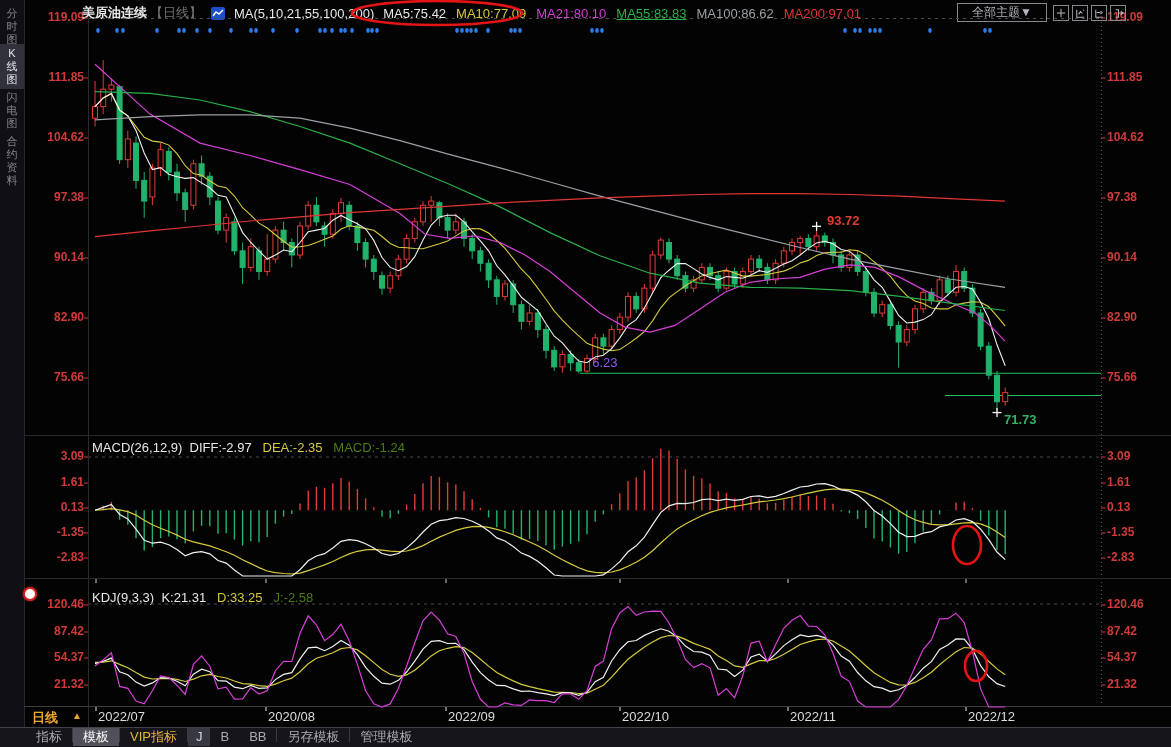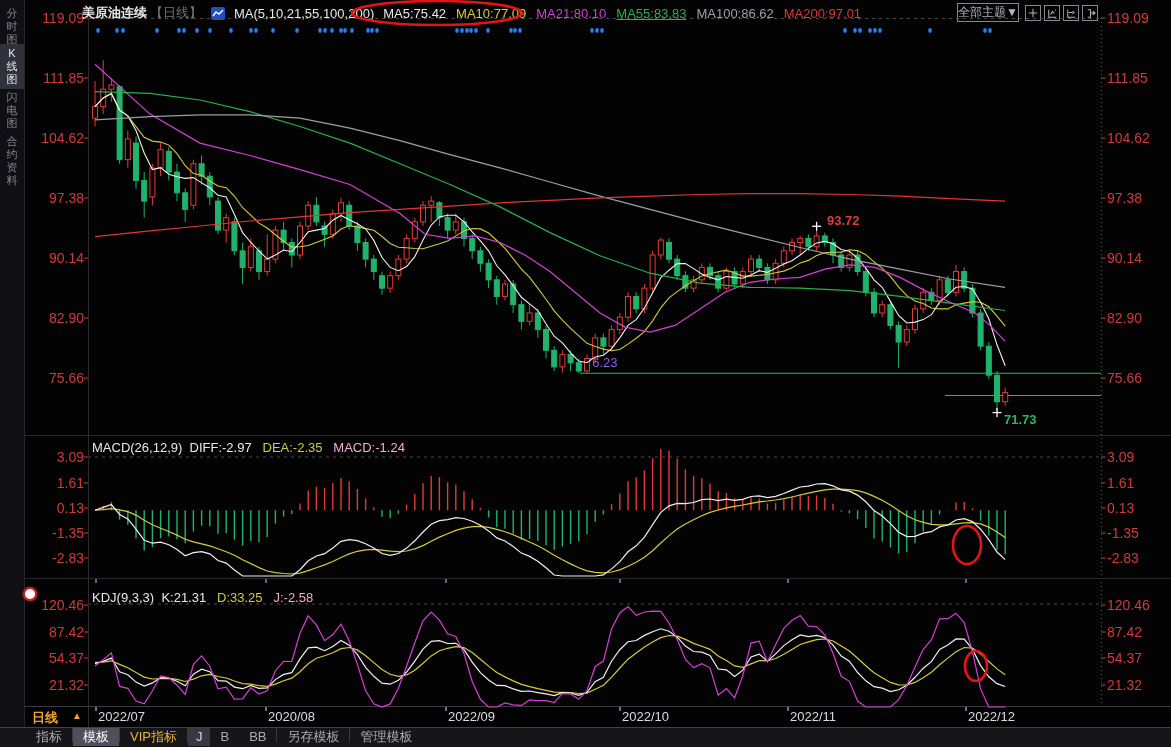--- a/index.html
+++ b/index.html
@@ -9,28 +9,28 @@
   #sidebar{position:absolute;left:0;top:0;width:24px;height:747px;background:#101014;border-right:1px solid #26262c;z-index:2;}
   .side-tab{position:absolute;left:0;width:24px;display:flex;flex-direction:column;align-items:center;
             font-size:11px;line-height:13px;color:#84848e;cursor:pointer;padding:3px 0;}
   .side-tab.sel{background:#31313c;color:#e4e4ea;}
   
   #topbar{position:absolute;left:82px;top:0;height:26px;display:flex;align-items:center;gap:9px;
           font-size:13px;color:#e8e8e8;z-index:3;white-space:nowrap;}
   .yellow{color:#737373;} 
   #chart-type-icon{width:14px;height:13px;background:#1d50c8;border-radius:2px;display:inline-block;position:relative;}
   #topright{position:absolute;left:957px;top:3px;display:flex;align-items:center;gap:6px;z-index:3;}
-  #theme-btn{border:1px solid #87878f;color:#b6b6c0;font-size:12px;padding:0 0;height:17px;line-height:17px;cursor:pointer;}
+  #theme-btn{border:1px solid #87878f;color:#b6b6c0;font-size:12px;padding:0 14px;height:17px;line-height:17px;cursor:pointer;}
   .win-ic{width:14px;height:14px;border:1px solid #87878f;display:flex;align-items:center;justify-content:center;cursor:pointer;}
   
   .phead{position:absolute;left:92px;font-size:13px;z-index:3;white-space:nowrap;color:#e8e8e8;}
-  .phead .w{color:#e8e8e8;} .phead .y{color:#d6ca3d;} .phead .m{color:#f9a8d4;}
+  .phead .w{color:#e8e8e8;} .phead .y{color:#d6ca3d;} .phead .m{color:#4d7c0f;}
   #macd-head{top:440px;} #kdj-head{top:590px;}
   
-  .axlab{position:absolute;font-size:14px;color:#cf3b38;z-index:1;}
+  .axlab{position:absolute;font-size:12px;color:#cf3b38;z-index:1;font-weight:bold;}
   .axlab.l{width:58px;text-align:right;}
   
   .ann{position:absolute;font-size:13px;z-index:3;font-weight:bold;}
   #ann-peak{left:827px;top:213px;color:#e23b36;}
   #ann-support{left:585px;top:355px;color:#8b5cf6;font-weight:normal;}
   #ann-low{left:1004px;top:412px;color:#2fb465;}
   
   #timeline{position:absolute;left:0;top:708px;width:1054px;height:19px;z-index:2;font-size:13px;}
   #period-lab{position:absolute;left:32px;top:1px;color:#f0a432;font-weight:bold;}
   #period-arrow{position:absolute;left:72px;top:2px;color:#f0a432;font-size:10px;}

